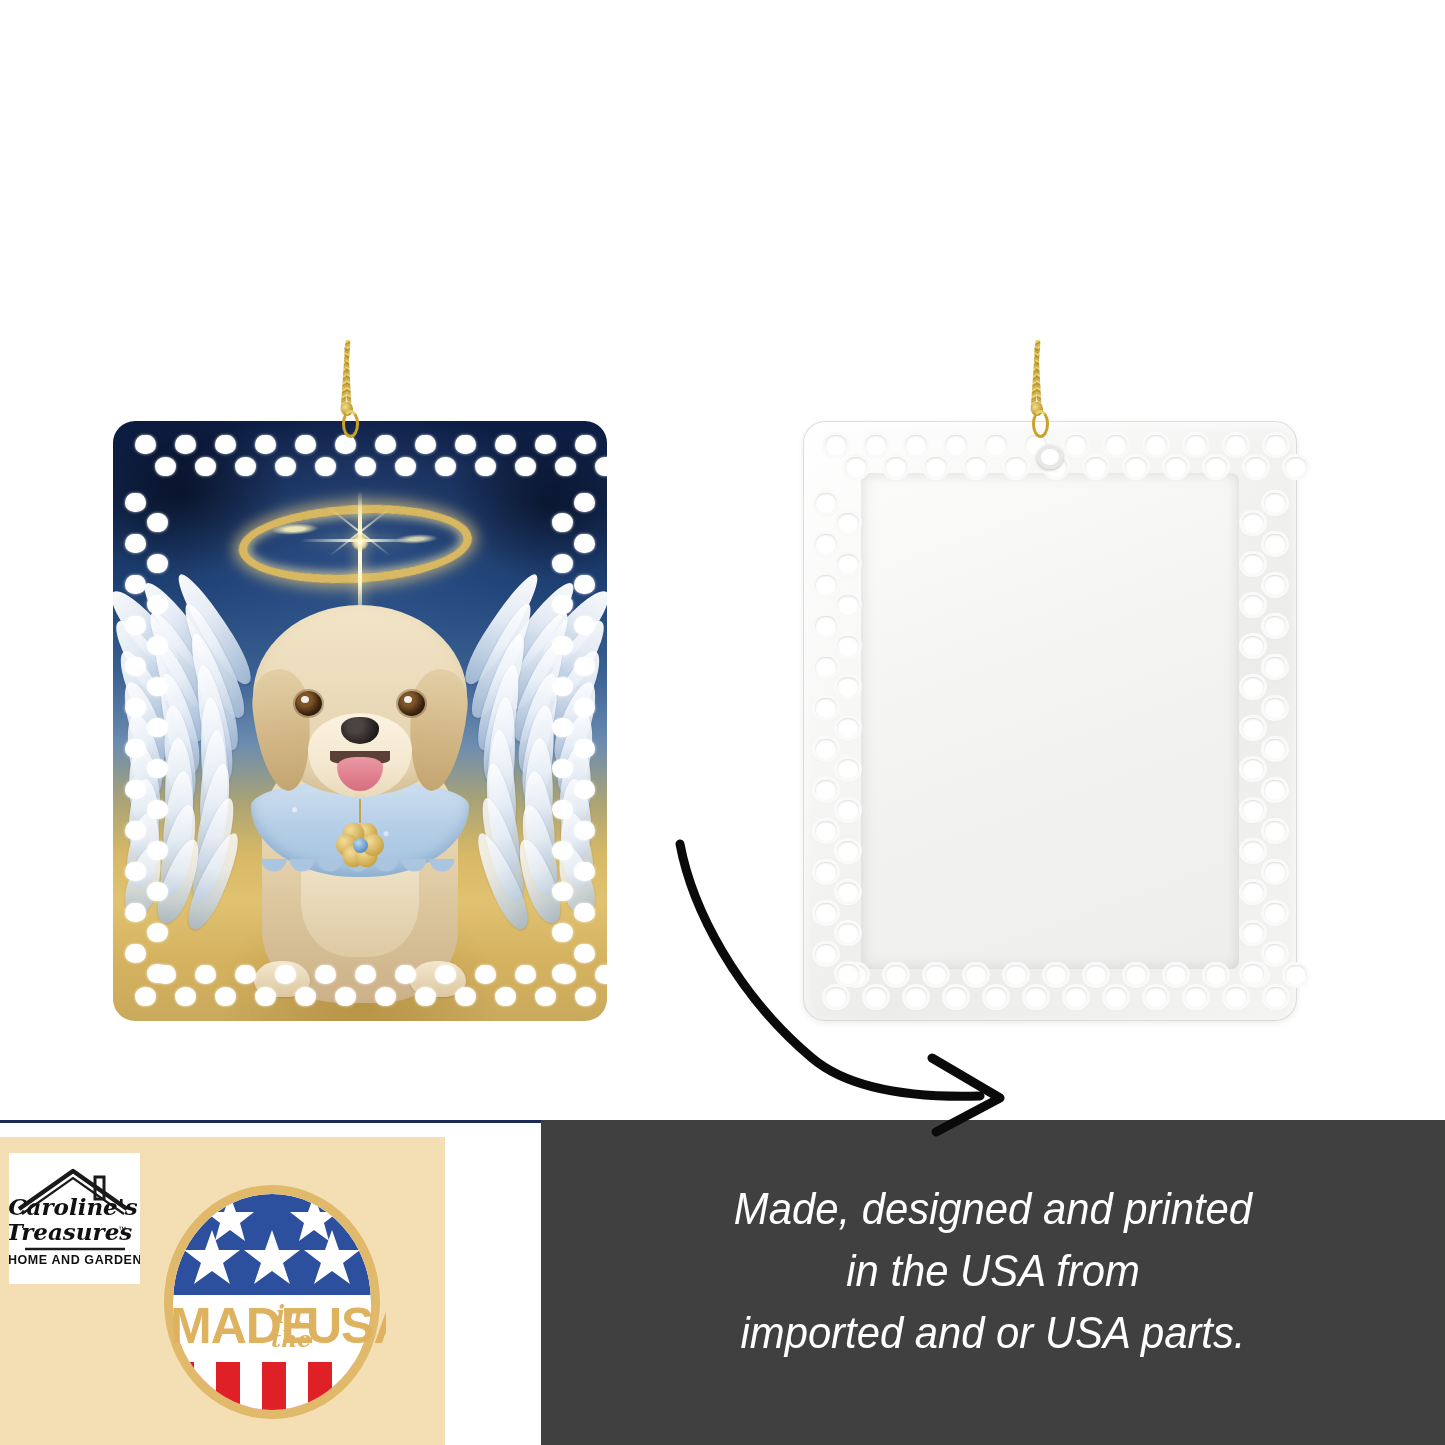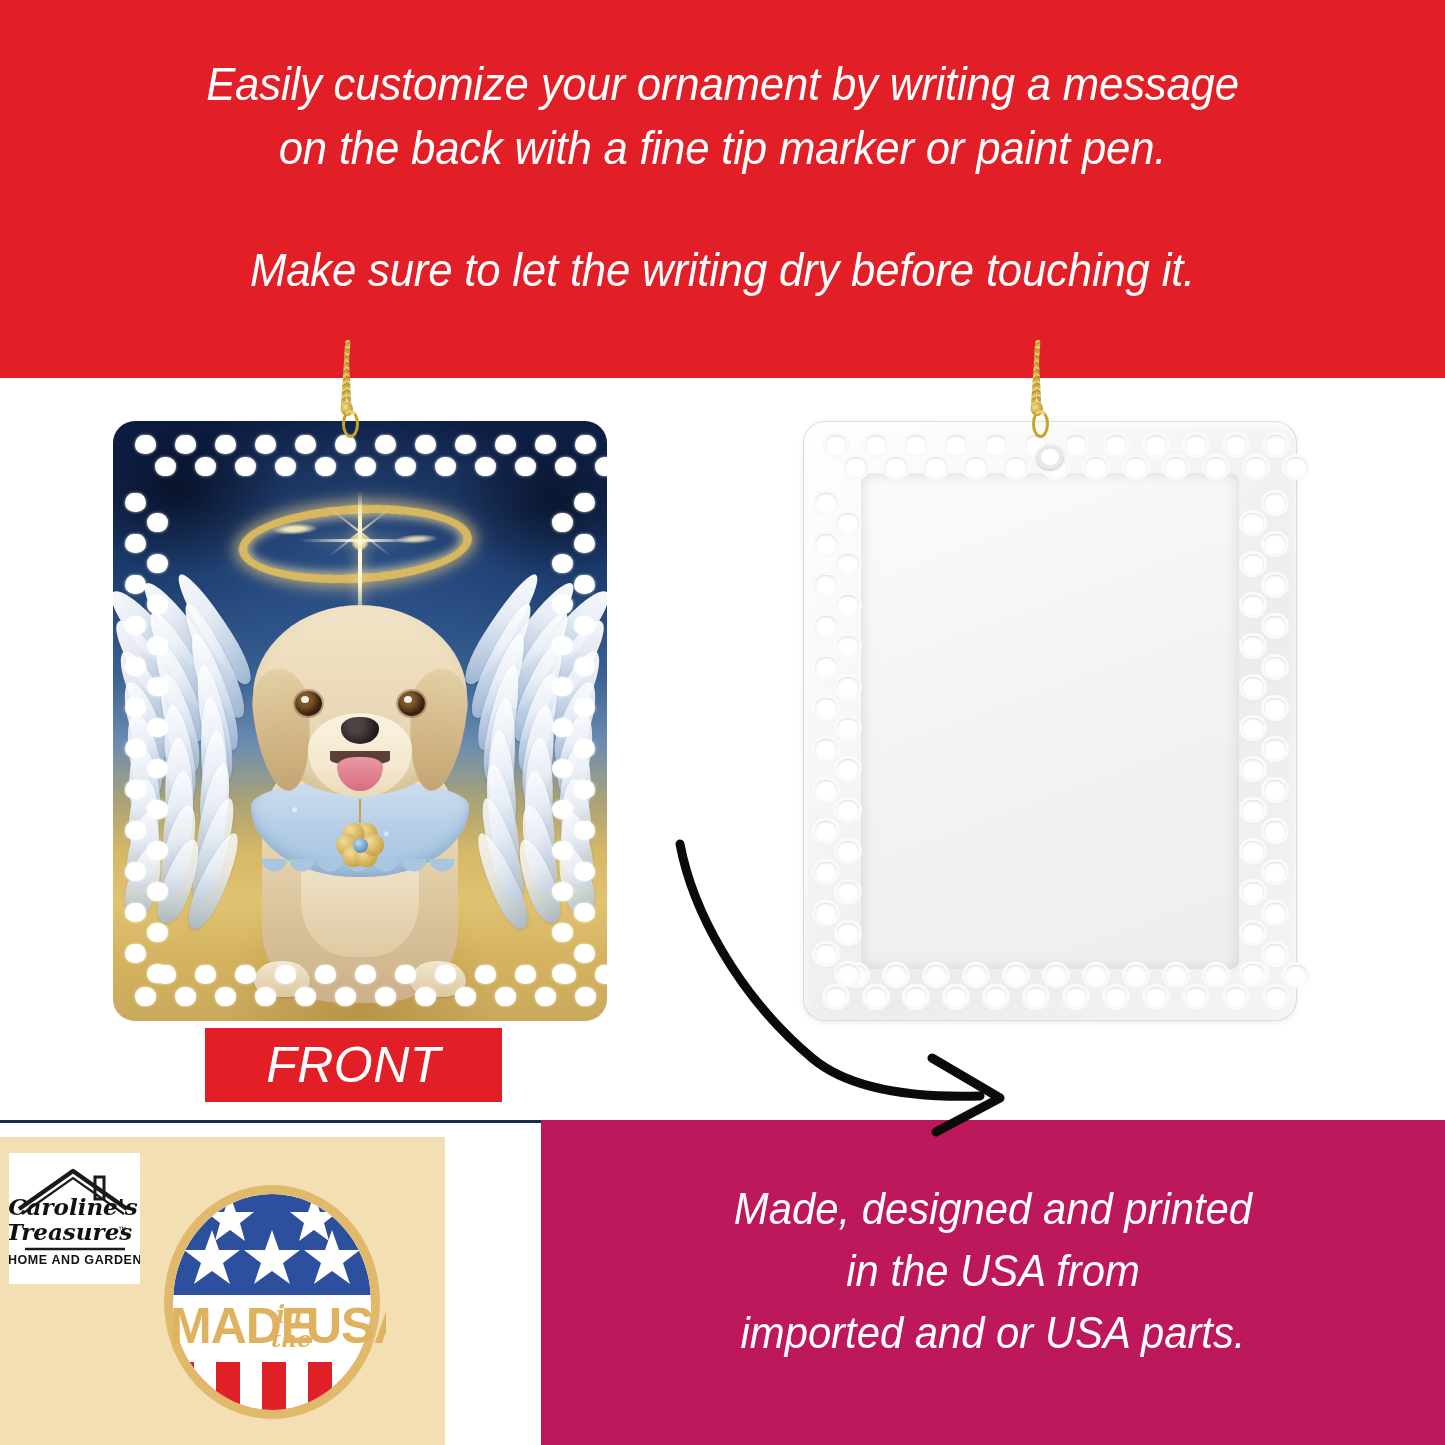--- a/index.html
+++ b/index.html
@@ -496,21 +496,21 @@
     position: absolute;
     left: 0; top: 0;
     width: 445px; height: 325px;
     background: #f4dfb4;
     margin-top: 17px;
   }
   .bottom-right {
     position: absolute;
     left: 541px; top: 0;
     width: 904px; height: 325px;
-    background: #be185d;
+    background: #404040;
   }
   .bottom-divider {
     position: absolute;
     left: 0; top: 0;
     width: 1445px; height: 3px;
     background: #1b2a55;
   }
   .bottom-right-text {
     position: absolute;
     left: 0; top: 58px;
@@ -542,28 +542,20 @@
     position: absolute;
     left: 158px; top: 1160px;
     width: 228px; height: 250px;
   }
 </style>
 </head>
 <body>
 
 <div id="page">
 
-  <div class="top-banner">
-    <div class="banner-text-wrap">
-      <div class="banner-line">Easily customize your ornament by writing a message</div>
-      <div class="banner-line">on the back with a fine tip marker or paint pen.</div>
-      <div class="banner-gap"></div>
-      <div class="banner-line">Make sure to let the writing dry before touching it.</div>
-    </div>
-  </div>
 
   <div class="mid">
 
     <div class="cord" style="left:341px; top:-38px;">
       <div class="strand"></div>
       <div class="strand2"></div>
       <div class="knot"></div>
       <div class="loop"></div>
     </div>
 
@@ -880,21 +872,20 @@
         </div>
     </div>
 
     <svg class="arrow-svg" viewBox="0 0 400 330">
       <path d="M 40 36 C 52 100, 96 186, 172 250 C 210 282, 272 290, 340 288" fill="none" stroke="#0a0a0a" stroke-width="9" stroke-linecap="round" stroke-linejoin="round"></path>
       <path d="M 292 250 L 360 290 L 296 324" fill="none" stroke="#0a0a0a" stroke-width="9" stroke-linecap="round" stroke-linejoin="round"></path>
     </svg>
 
   </div>
 
-  <div class="side-label label-front">FRONT</div>
 
   <div class="bottom">
     <div class="bottom-divider"></div>
     <div class="bottom-left">
 
       <div class="logo-box">
         <svg class="logo-svg" viewBox="0 0 131 131">
 
           <path d="M10 56 L64 18 L118 56" fill="none" stroke="#1a1a1a" stroke-width="4.5" stroke-linejoin="round"></path>
           <path d="M13 61 L64 25 L115 61" fill="none" stroke="#1a1a1a" stroke-width="2.2"></path>

